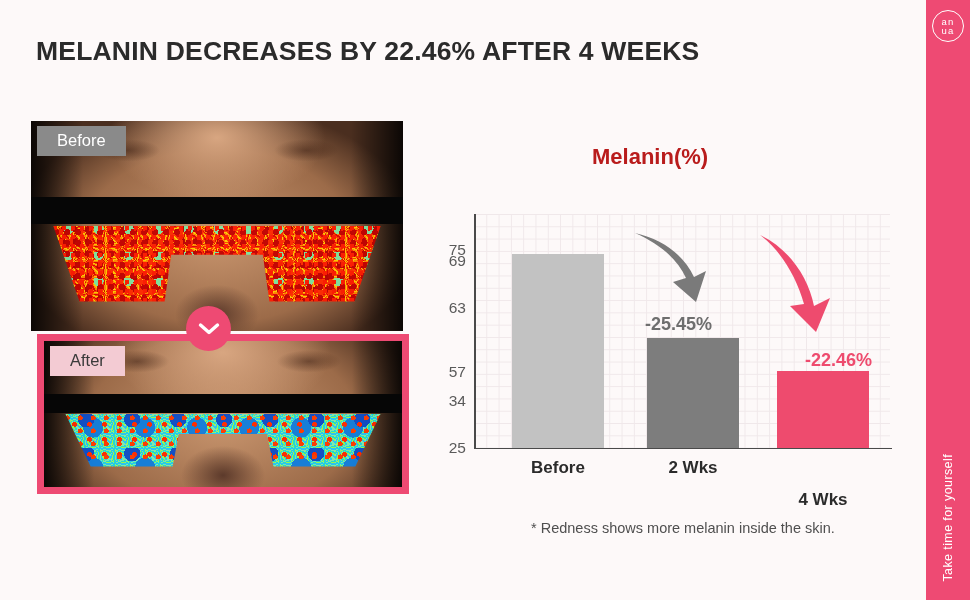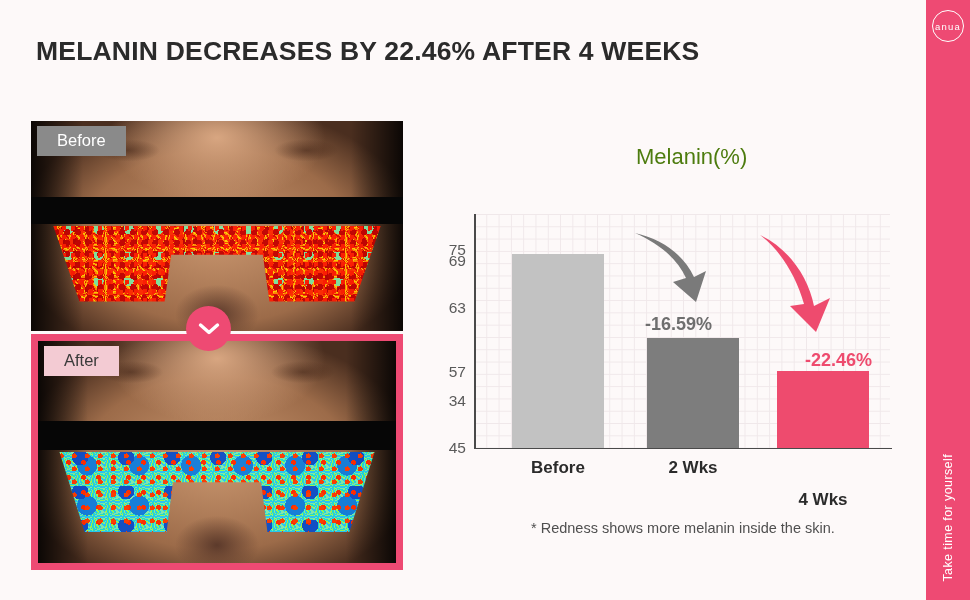--- a/index.html
+++ b/index.html
@@ -44,22 +44,23 @@
     left: 0;
     width: 372px;
     box-sizing: border-box;
   }
   #photo-before {
     top: 0;
     height: 210px;
   }
   #photo-after {
     top: 213px;
-    height: 236px;
+    height: 160px;
     border: 7px solid #ee4a73;
+    margin-left: 6px;
   }
 
   .photo-stage {
     position: absolute;
     inset: 0;
     overflow: hidden;
     background: #000;
   }
   #photo-after .photo-stage { inset: 0; }
 
@@ -154,23 +155,22 @@
     align-items: center;
     justify-content: center;
   }
 
   
   #chart-title {
     position: absolute;
     left: 592px;
     top: 144px;
     font-size: 22px;
-    font-weight: normal;
-    color: #4d7c0f;
-    margin-left: 44px;
+    font-weight: bold;
+    color: #b91c1c;
   }
   #chart {
     position: absolute;
     left: 432px;
     top: 205px;
     width: 460px;
     height: 250px;
   }
   #plot-area {
     position: absolute;
@@ -248,21 +248,21 @@
     position: absolute;
     left: 50%;
     top: 10px;
     transform: translateX(-50%);
     width: 30px;
     height: 30px;
     border-radius: 50%;
     border: 1.3px solid #ffffff;
     color: #ffffff;
     display: flex;
-    flex-direction: row;
+    flex-direction: column;
     align-items: center;
     justify-content: center;
     line-height: 9px;
     font-size: 9.5px;
     letter-spacing: 1.2px;
   }
   #brand-tagline {
     position: absolute;
     left: 50%;
     bottom: 18px;
@@ -313,34 +313,34 @@
   <div id="chart">
     <div id="plot-area"></div>
     <div id="axis-y-line"></div>
     <div id="axis-x-line"></div>
 
     <div class="y-tick" style="top:9px;margin-top:36px;">75</div>
     <div class="y-tick" style="top:55.8px;">69</div>
     <div class="y-tick" style="top:102.6px;">63</div>
     <div class="y-tick" style="top:134px;margin-top:33px;">57</div>
     <div class="y-tick" style="top:196.2px;">34</div>
-    <div class="y-tick" style="top:243px;">45</div>
+    <div class="y-tick" style="top:243px;">25</div>
 
     <div class="bar" id="bar-0" style="left:80px;  width:92px;  height:194px; background:#c2c2c2;"></div>
     <div class="bar" id="bar-1" style="left:215px; width:92px;  height:110px; background:#7d7d7d;"></div>
     <div class="bar" id="bar-2" style="left:345px; width:92px;  height:77px;  background:#ee4b6e;"></div>
 
     <svg class="arrow-svg" style="left:200px; top:24px;" width="90" height="85" viewBox="0 0 90 85">
       <path d="M3 4 C 30 10, 52 26, 62 48 L 74 42 L 64 73 L 41 53 L 54 49 C 45 29, 26 14, 3 4 Z" fill="#7a7a7a"></path>
     </svg>
     <svg class="arrow-svg" style="left:322px; top:27px;" width="100" height="100" viewBox="0 0 100 100">
       <path d="M6 3 C 34 16, 54 44, 60 74 L 76 66 L 62 100 L 36 74 L 50 72 C 42 44, 27 19, 6 3 Z" fill="#ee4b6e"></path>
     </svg>
 
-    <div class="delta-label" style="left:213px; top:109px; color:#6e6e6e;">-16.59%</div>
+    <div class="delta-label" style="left:213px; top:109px; color:#6e6e6e;">-25.45%</div>
     <div class="delta-label" style="left:337px; top:145px; color:#ee4b6e;padding-left:36px;">-22.46%</div>
 
     <div class="bar-label" style="left:68px;  top:253px; width:116px;">Before</div>
     <div class="bar-label" style="left:203px; top:253px; width:116px;">2 Wks</div>
     <div class="bar-label" style="left:333px; top:244px; width:116px;margin-top:41px;">4 Wks</div>
   </div>
 
   <div id="footnote">* Redness shows more melanin inside the skin.</div>
 
   <div id="brand-bar">

